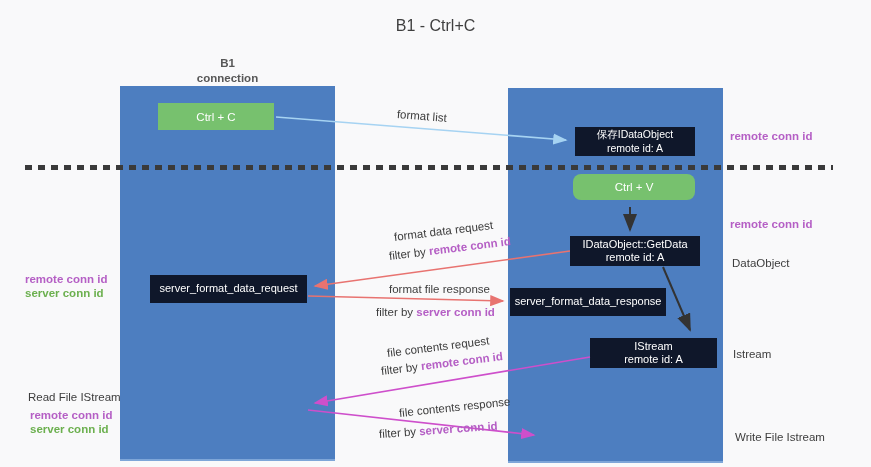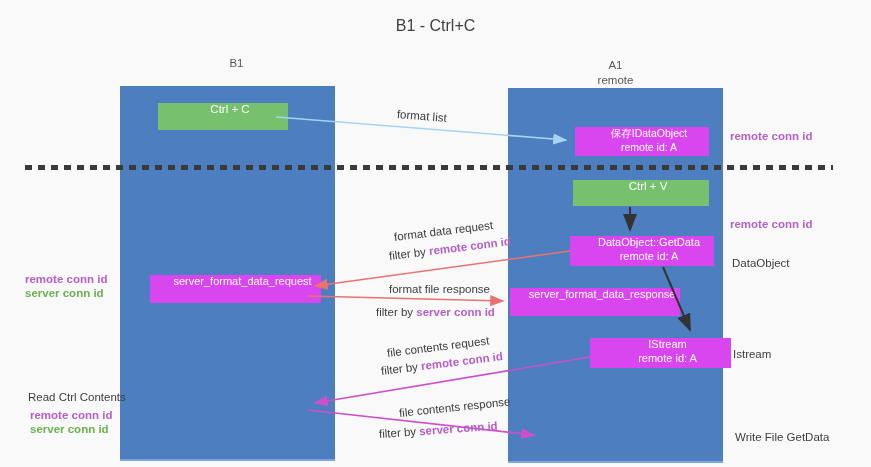--- a/index.html
+++ b/index.html
@@ -2,66 +2,63 @@
 <html><head>
 <meta charset="utf-8">
 <style>
   html,body{margin:0;padding:0;background:#f9f9fa;font-family:"Liberation Sans",sans-serif;}
   .stage{position:relative;width:866px;height:467px;overflow:hidden;background:#f9f9fa;margin-top:8px;}
   .title{position:absolute;left:0;top:8px;width:871px;text-align:center;font-size:16px;line-height:20px;color:#3f3f3f;}
   .col{position:absolute;background:#4d7ec0;border-bottom:2px solid #7ea6d8;}
   .col-header{position:absolute;text-align:center;font-size:11.5px;line-height:15px;color:#575757;}
   .dashed{position:absolute;left:25px;top:157px;width:808px;height:5px;
     background:repeating-linear-gradient(90deg,#3a3a3a 0 7px,transparent 7px 13px);}
-  .bx{position:absolute;display:flex;flex-direction:column;align-items:center;justify-content:flex-start;
-      color:#fff;text-align:center;padding-left:14px;}
+  .bx{position:absolute;display:flex;flex-direction:column;align-items:center;justify-content:center;
+      color:#fff;text-align:center;}
   .bx-green{background:#77c16e;font-size:11.5px;}
-  .bx-orange{background:#d946ef;font-size:11px;line-height:13.5px;}
+  .bx-orange{background:#0f172a;font-size:11px;line-height:13.5px;}
   .lbl{position:absolute;font-size:11.5px;color:#3d3d3d;white-space:nowrap;transform-origin:left center;}
   .bold-p{color:#b55fc5;font-weight:bold;}
   .bold-g{color:#6cb04f;font-weight:bold;}
   .arrows{position:absolute;left:0;top:0;pointer-events:none;}
 </style>
 </head>
 <body>
 
 <div class="stage">
 
   <div class="title">
     <div>B1 - Ctrl+C</div>
   </div>
 
-  <div class="col-header" style="left:129px;top:48px;width:215px;">
+  <div class="col-header" style="left:120px;top:48px;width:215px;font-weight:bold;">
     <div>B1</div>
-  </div>
-  <div class="col-header" style="left:508px;top:50px;width:215px;">
-    <div>A1</div>
-    <div>remote</div>
+    <div>connection</div>
   </div>
 
   <div class="col" style="left:120px;top:78px;width:215px;height:373px;"></div>
   <div class="col" style="left:508px;top:80px;width:215px;height:373px;"></div>
 
   <div class="dashed"></div>
 
   <div class="bx bx-green" style="left:158px;top:95px;width:116px;height:27px;">
     <span>Ctrl + C</span>
   </div>
 
   <div class="bx bx-orange" style="left:575px;top:119px;width:120px;height:29px;font-size:10.5px;">
     <span>保存IDataObject</span>
     <span>remote id: A</span>
   </div>
 
-  <div class="bx bx-green" style="left:573px;top:172px;width:122px;height:26px;">
+  <div class="bx bx-green" style="left:573px;top:166px;width:122px;height:26px;border-radius:8px;">
     <span>Ctrl + V</span>
   </div>
 
   <div class="bx bx-orange" style="left:570px;top:228px;width:130px;height:30px;">
-    <span>DataObject::GetData</span>
+    <span>IDataObject::GetData</span>
     <span>remote id: A</span>
   </div>
 
   <div class="bx bx-orange" style="left:150px;top:267px;width:157px;height:28px;">
     <span>server_format_data_request</span>
   </div>
 
   <div class="bx bx-orange" style="left:510px;top:280px;width:156px;height:28px;">
     <span>server_format_data_response</span>
   </div>
@@ -116,25 +113,25 @@
 
   <div class="lbl" style="left:399px;top:399px;transform:rotate(-6deg);">file contents response</div>
   <div class="lbl" style="left:379px;top:420px;transform:rotate(-4deg);">
     <span>filter by </span><span class="bold-p">server conn id</span>
   </div>
 
   <div class="lbl bold-p" style="left:730px;top:122px;">remote conn id</div>
   <div class="lbl bold-p" style="left:730px;top:210px;">remote conn id</div>
   <div class="lbl" style="left:732px;top:249px;">DataObject</div>
   <div class="lbl" style="left:733px;top:340px;">Istream</div>
-  <div class="lbl" style="left:735px;top:423px;">Write File GetData</div>
+  <div class="lbl" style="left:735px;top:423px;">Write File Istream</div>
 
   <div class="lbl" style="left:25px;top:264px;line-height:14px;">
     <div class="bold-p">remote conn id</div>
     <div class="bold-g">server conn id</div>
   </div>
-  <div class="lbl" style="left:28px;top:383px;">Read Ctrl Contents</div>
+  <div class="lbl" style="left:28px;top:383px;">Read File IStream</div>
   <div class="lbl" style="left:30px;top:400px;line-height:14px;">
     <div class="bold-p">remote conn id</div>
     <div class="bold-g">server conn id</div>
   </div>
 
 </div>
 
 </body></html>

